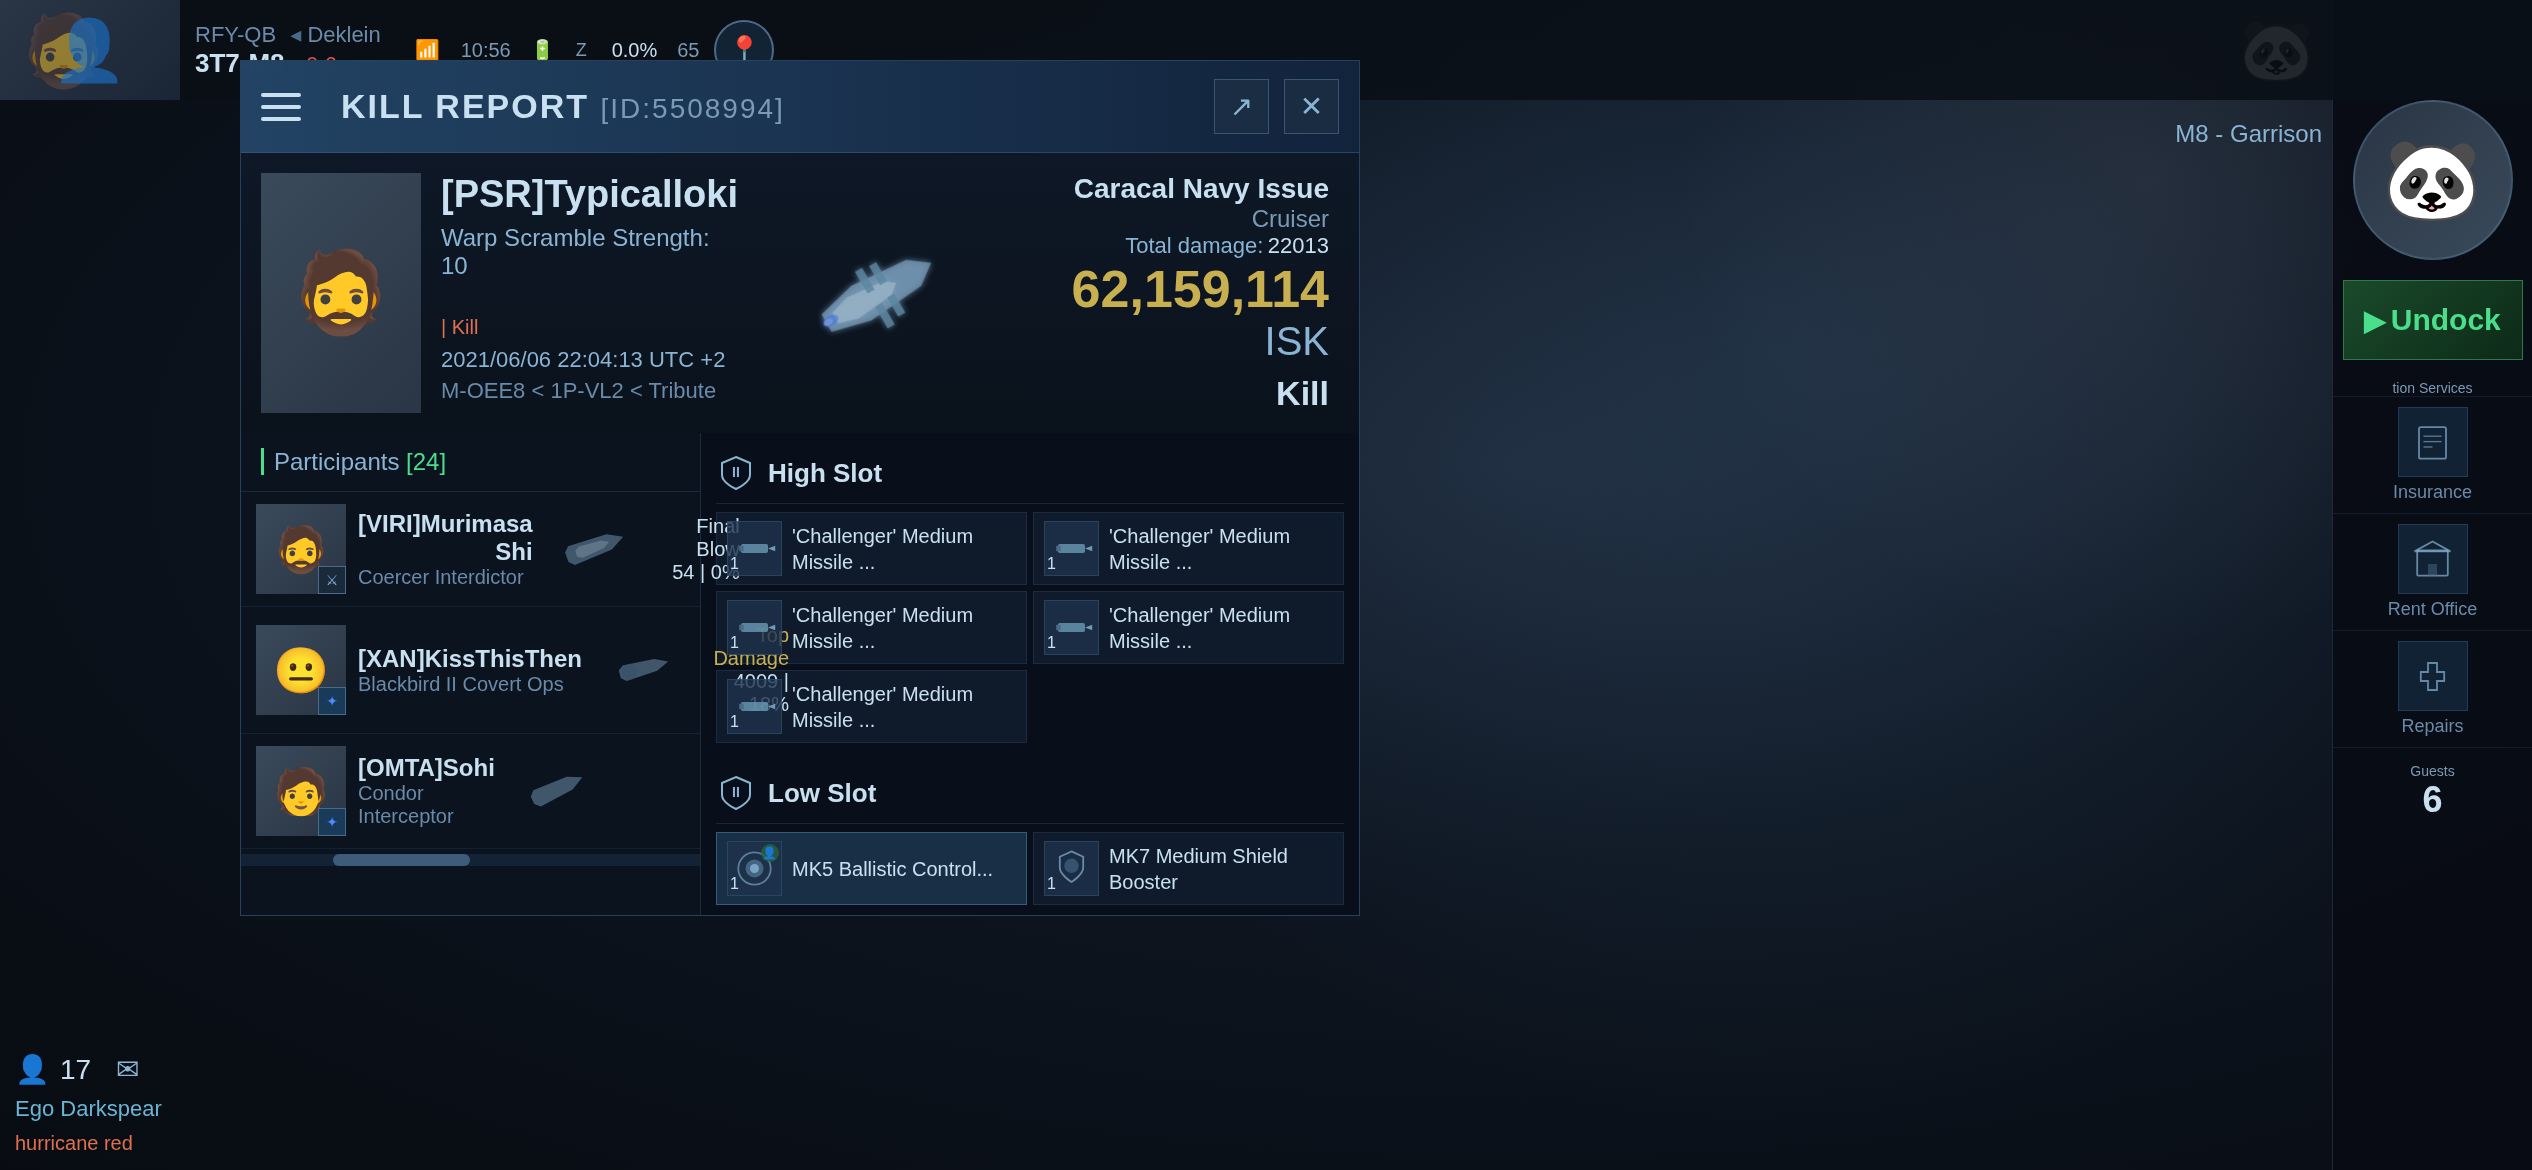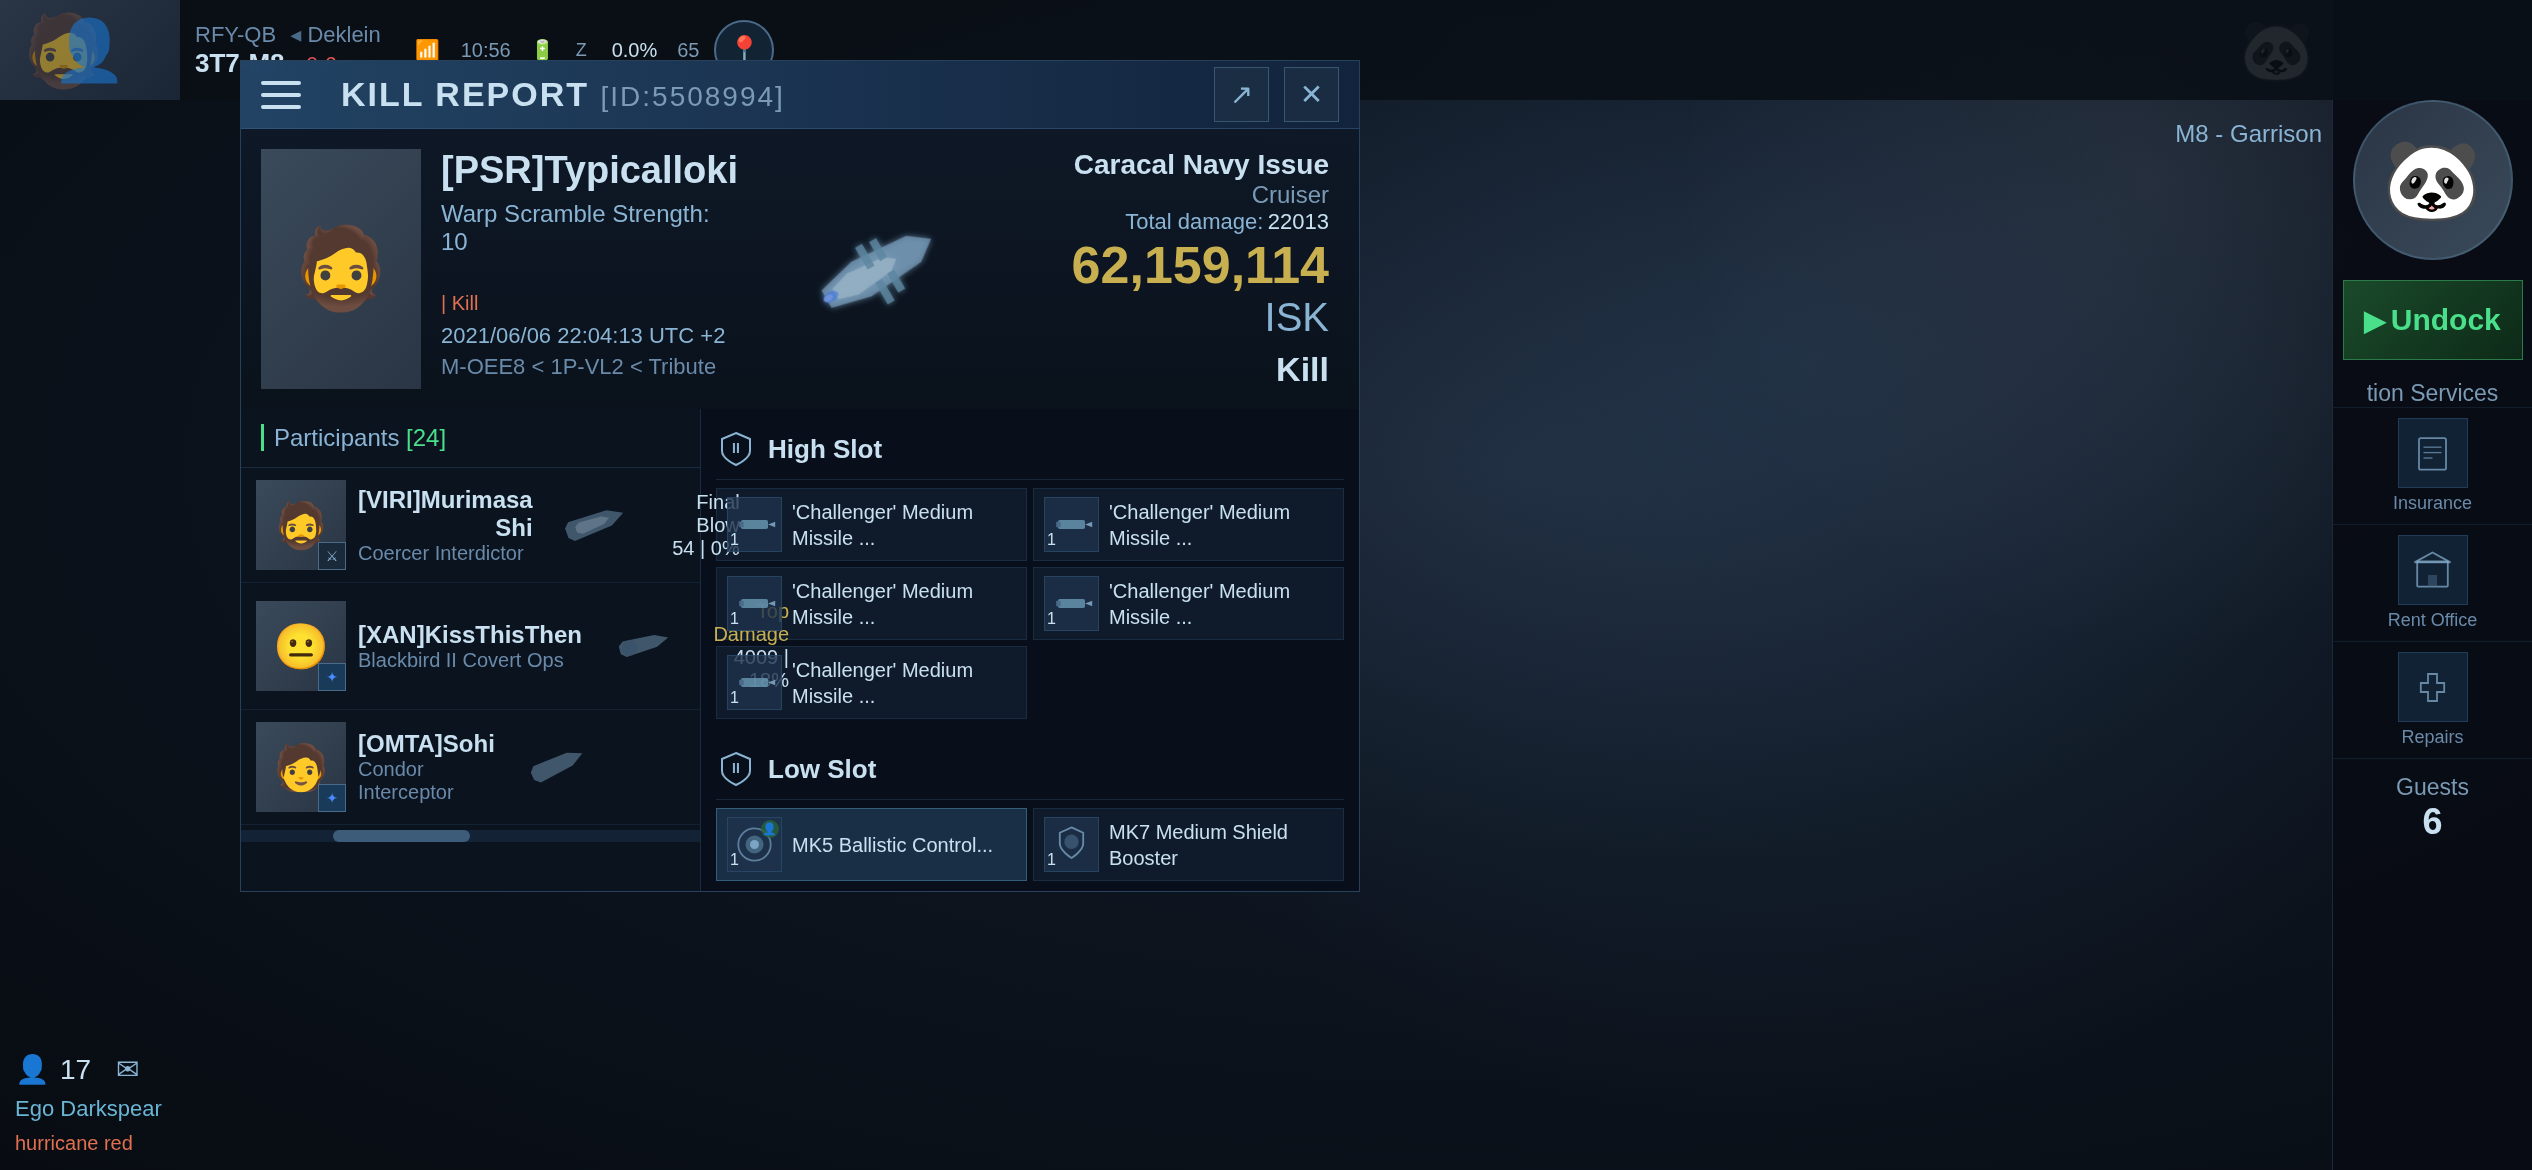--- a/index.html
+++ b/index.html
@@ -143,21 +143,21 @@
     }
 
     .undock-chevron {
       color: #4adf8a;
       margin-right: 5px;
       font-size: 28px;
     }
 
     .service-label {
       color: #7a9ab5;
-      font-size: 23px;
+      font-size: 14px;
       text-align: center;
       margin-top: 5px;
     }
 
     
     .bottom-left {
       position: absolute;
       bottom: 0;
       left: 0;
       width: 280px;
@@ -210,21 +210,21 @@
       border: 1px solid rgba(60,100,140,0.6);
       z-index: 100;
       font-family: Arial, sans-serif;
     }
 
     .modal-header {
       display: flex;
       align-items: center;
       background: linear-gradient(90deg, rgba(40,80,120,0.8) 0%, rgba(20,40,70,0.8) 100%);
       padding: 0 20px;
-      height: 68px;
+      height: 92px;
       border-bottom: 1px solid rgba(60,100,140,0.5);
     }
 
     .hamburger-icon {
       width: 60px;
       height: 60px;
       display: flex;
       flex-direction: column;
       justify-content: center;
       gap: 8px;

